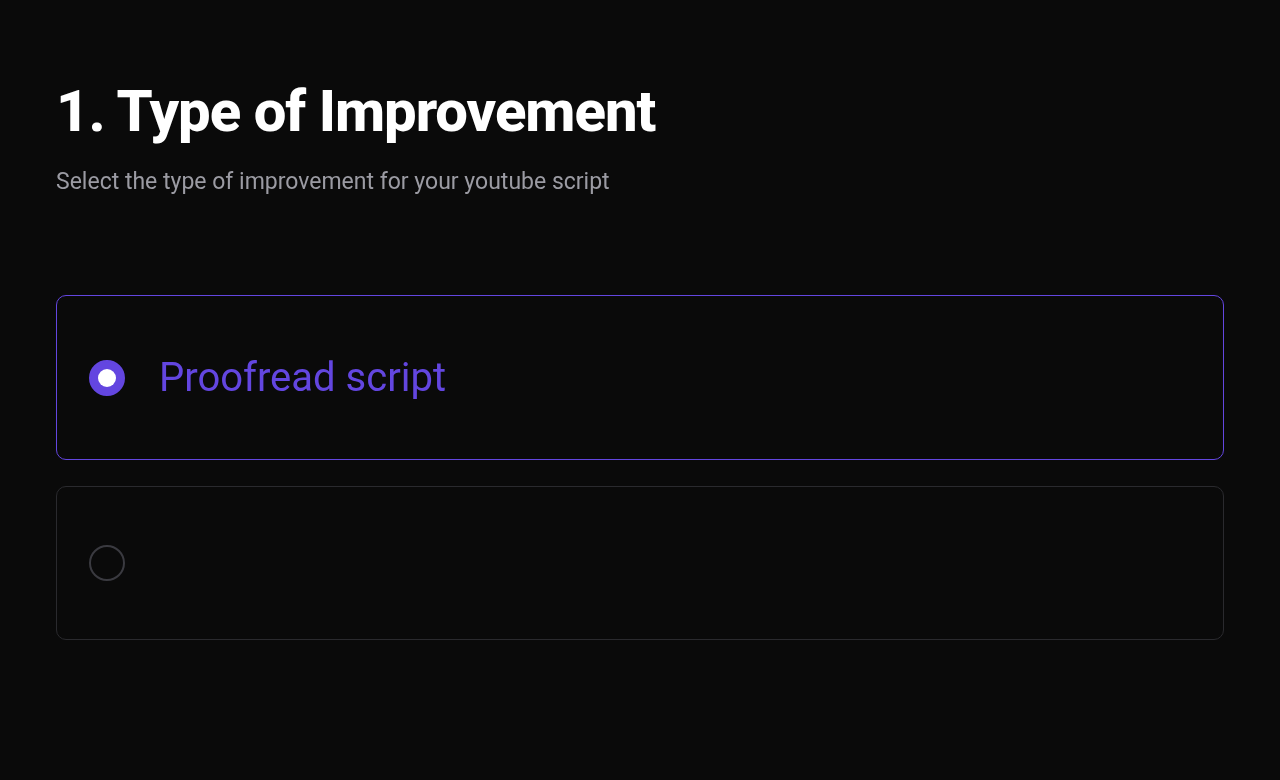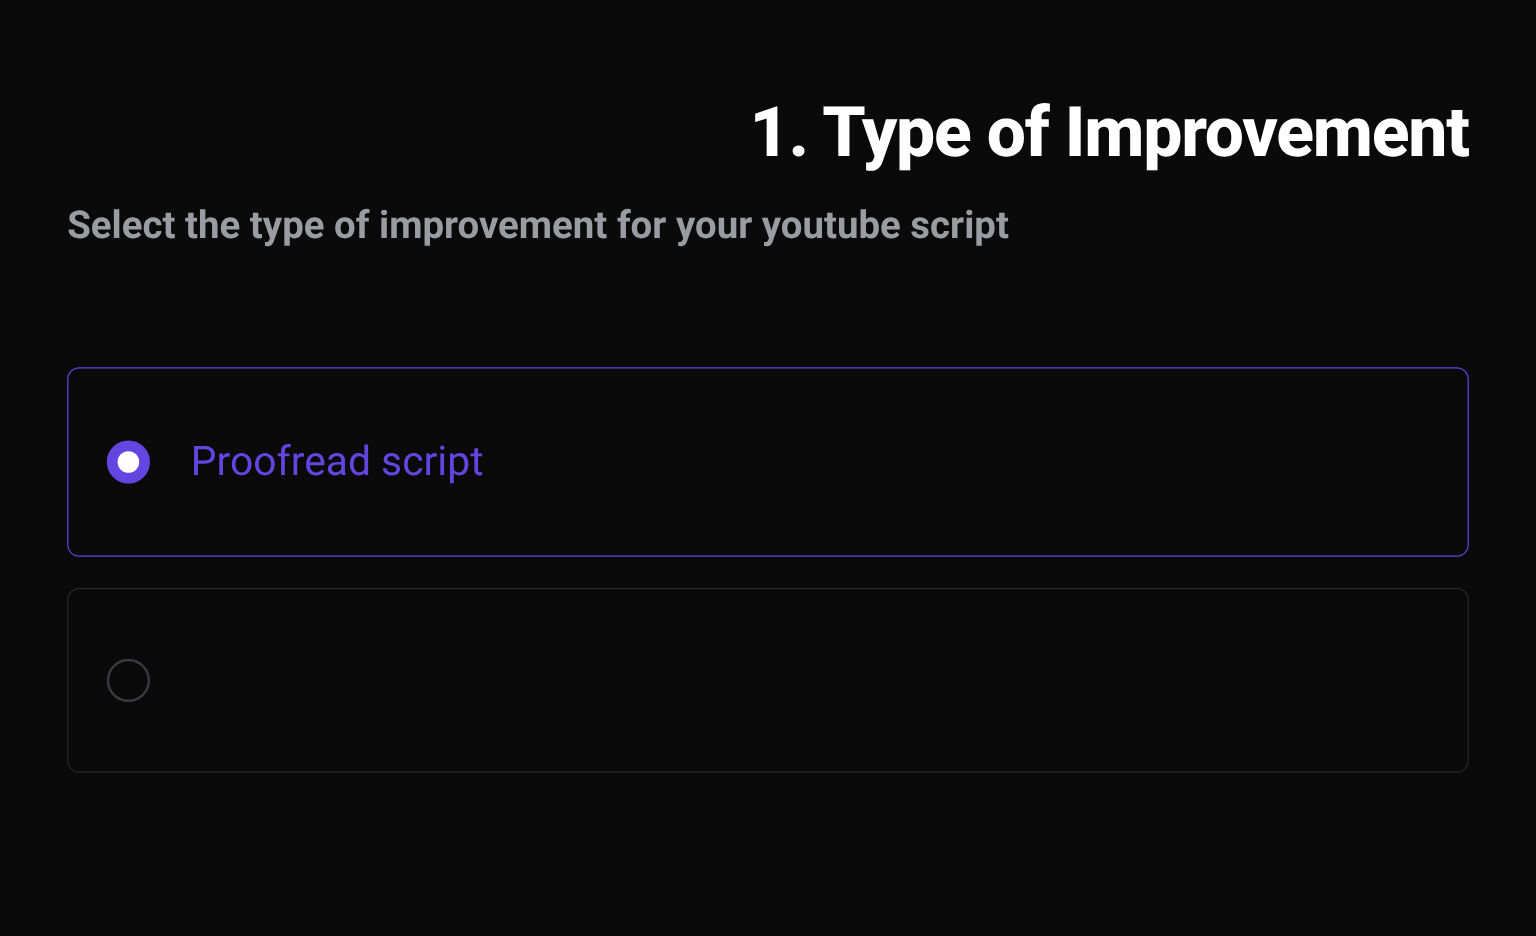--- a/index.html
+++ b/index.html
@@ -10,28 +10,26 @@
       height: 780px;
       overflow: hidden;
       padding: 80px 56px 0 56px;
     }
     .heading {
       font-size: 58px;
       font-weight: 800;
       color: #ffffff;
       letter-spacing: -1px;
       line-height: 1.1;
-      text-align: right;
     }
     .subheading {
-      font-size: 32px;
+      font-size: 23px;
       color: #9b9ba3;
       margin-top: 24px;
       line-height: 1.2;
-      font-weight: bold;
     }
     .options {
       margin-top: 100px;
     }
     .option {
       border: 1.5px solid #2a2a2e;
       border-radius: 10px;
       padding: 58px 32px;
       margin-bottom: 26px;
       display: flex;
@@ -59,21 +57,21 @@
       position: absolute;
       width: 18px;
       height: 18px;
       background: #ffffff;
       border-radius: 50%;
       top: 50%;
       left: 50%;
       transform: translate(-50%, -50%);
     }
     .option-label {
-      font-size: 34px;
+      font-size: 40px;
       margin-left: 34px;
       color: #ffffff;
     }
     .option.selected .option-label {
       color: #6346e0;
     }
   </style>
 </head>
 <body>
 

